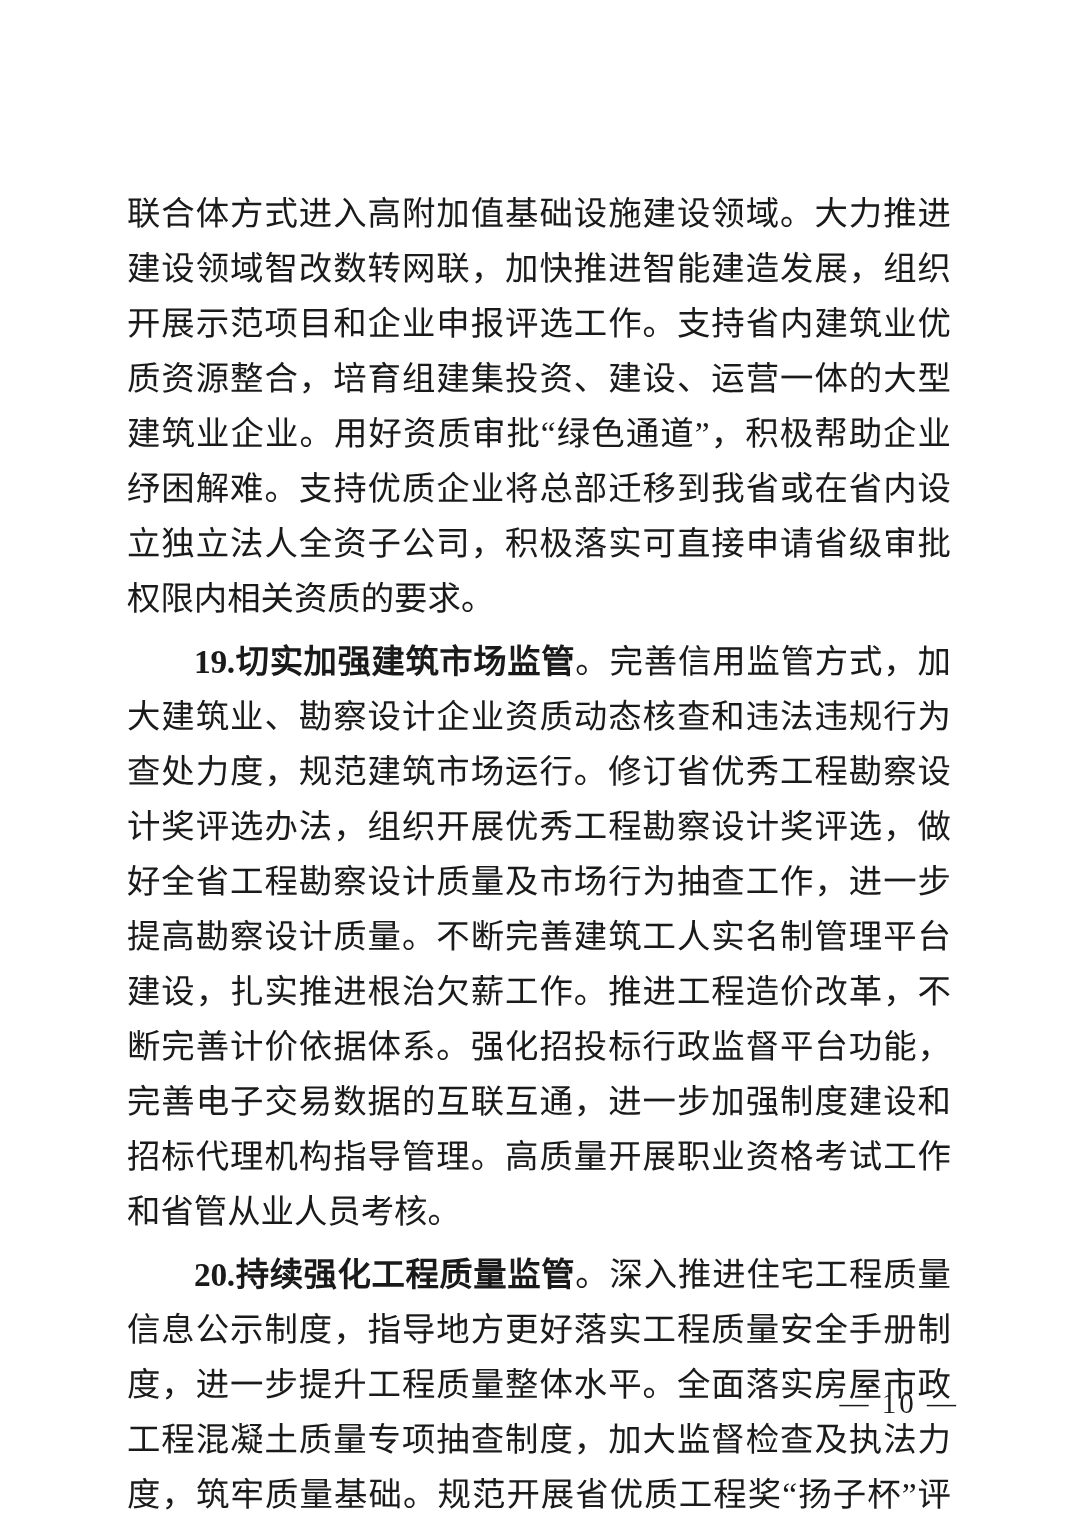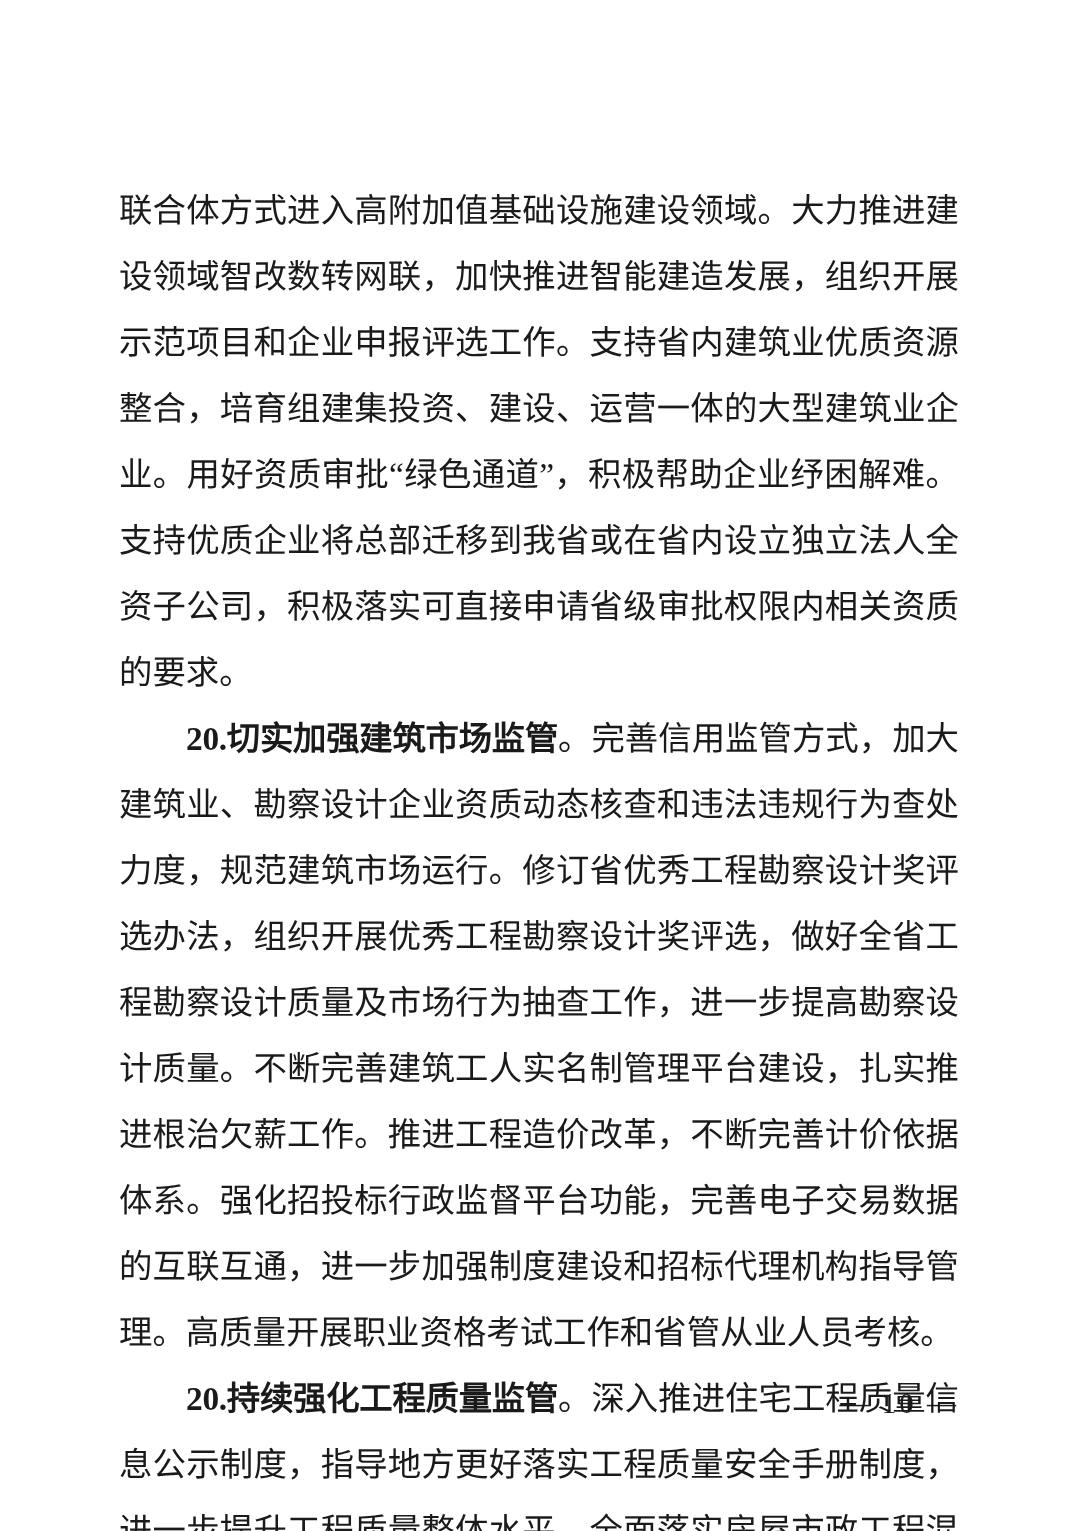--- a/index.html
+++ b/index.html
@@ -22,27 +22,27 @@
     position: absolute;
     left: 119px;
     top: 178px;
     width: 840px;
   }
 
   
   .para {
     font-family: "Liberation Serif", "DejaVu Serif", serif;
     font-size: 33.4px;
-    line-height: 66px;
+    line-height: 55px;
     color: #1a1a1a;
     text-align: justify;
     text-justify: inter-character;
     text-align-last: left;
     letter-spacing: 0px;
-    margin: 0;
+    margin: 8px;
     -webkit-font-smoothing: antialiased;
   }
 
   .para + .para {
     margin-top: 0px;
   }
 
   .para.indent {
     text-indent: 67px;
   }
@@ -73,21 +73,21 @@
 
 <div class="page">
 
   <div class="doc-body">
 
     <p class="para">
       <span>联合体方式进入高附加值基础设施建设领域。大力推进建设领域智改数转网联，加快推进智能建造发展，组织开展示范项目和企业申报评选工作。支持省内建筑业优质资源整合，培育组建集投资、建设、运营一体的大型建筑业企业。用好资质审批“绿色通道”，积极帮助企业纾困解难。支持优质企业将总部迁移到我省或在省内设立独立法人全资子公司，积极落实可直接申请省级审批权限内相关资质的要求。</span>
     </p>
 
     <p class="para indent">
-      <span class="heading-run">20.切实加强建筑市场监管</span><span>。完善信用监管方式，加大建筑业、勘察设计企业资质动态核查和违法违规行为查处力度，规范建筑市场运行。修订省优秀工程勘察设计奖评选办法，组织开展优秀工程勘察设计奖评选，做好全省工程勘察设计质量及市场行为抽查工作，进一步提高勘察设计质量。不断完善建筑工人实名制管理平台建设，扎实推进根治欠薪工作。推进工程造价改革，不断完善计价依据体系。强化招投标行政监督平台功能，完善电子交易数据的互联互通，进一步加强制度建设和招标代理机构指导管理。高质量开展职业资格考试工作和省管从业人员考核。</span>
+      <span class="heading-run">19.切实加强建筑市场监管</span><span>。完善信用监管方式，加大建筑业、勘察设计企业资质动态核查和违法违规行为查处力度，规范建筑市场运行。修订省优秀工程勘察设计奖评选办法，组织开展优秀工程勘察设计奖评选，做好全省工程勘察设计质量及市场行为抽查工作，进一步提高勘察设计质量。不断完善建筑工人实名制管理平台建设，扎实推进根治欠薪工作。推进工程造价改革，不断完善计价依据体系。强化招投标行政监督平台功能，完善电子交易数据的互联互通，进一步加强制度建设和招标代理机构指导管理。高质量开展职业资格考试工作和省管从业人员考核。</span>
     </p>
 
     <p class="para indent">
       <span class="heading-run">20.持续强化工程质量监管</span><span>。深入推进住宅工程质量信息公示制度，指导地方更好落实工程质量安全手册制度，进一步提升工程质量整体水平。全面落实房屋市政工程混凝土质量专项抽查制度，加大监督检查及执法力度，筑牢质量基础。规范开展省优质工程奖“扬子杯”评选工作，更好发挥优质工程示范引领作用。开展区域建筑工程质量评价工作，压实地方主管部门监管责任。</span>
     </p>
 
   </div>
 
   <div class="footer">— 10 —</div>
 

